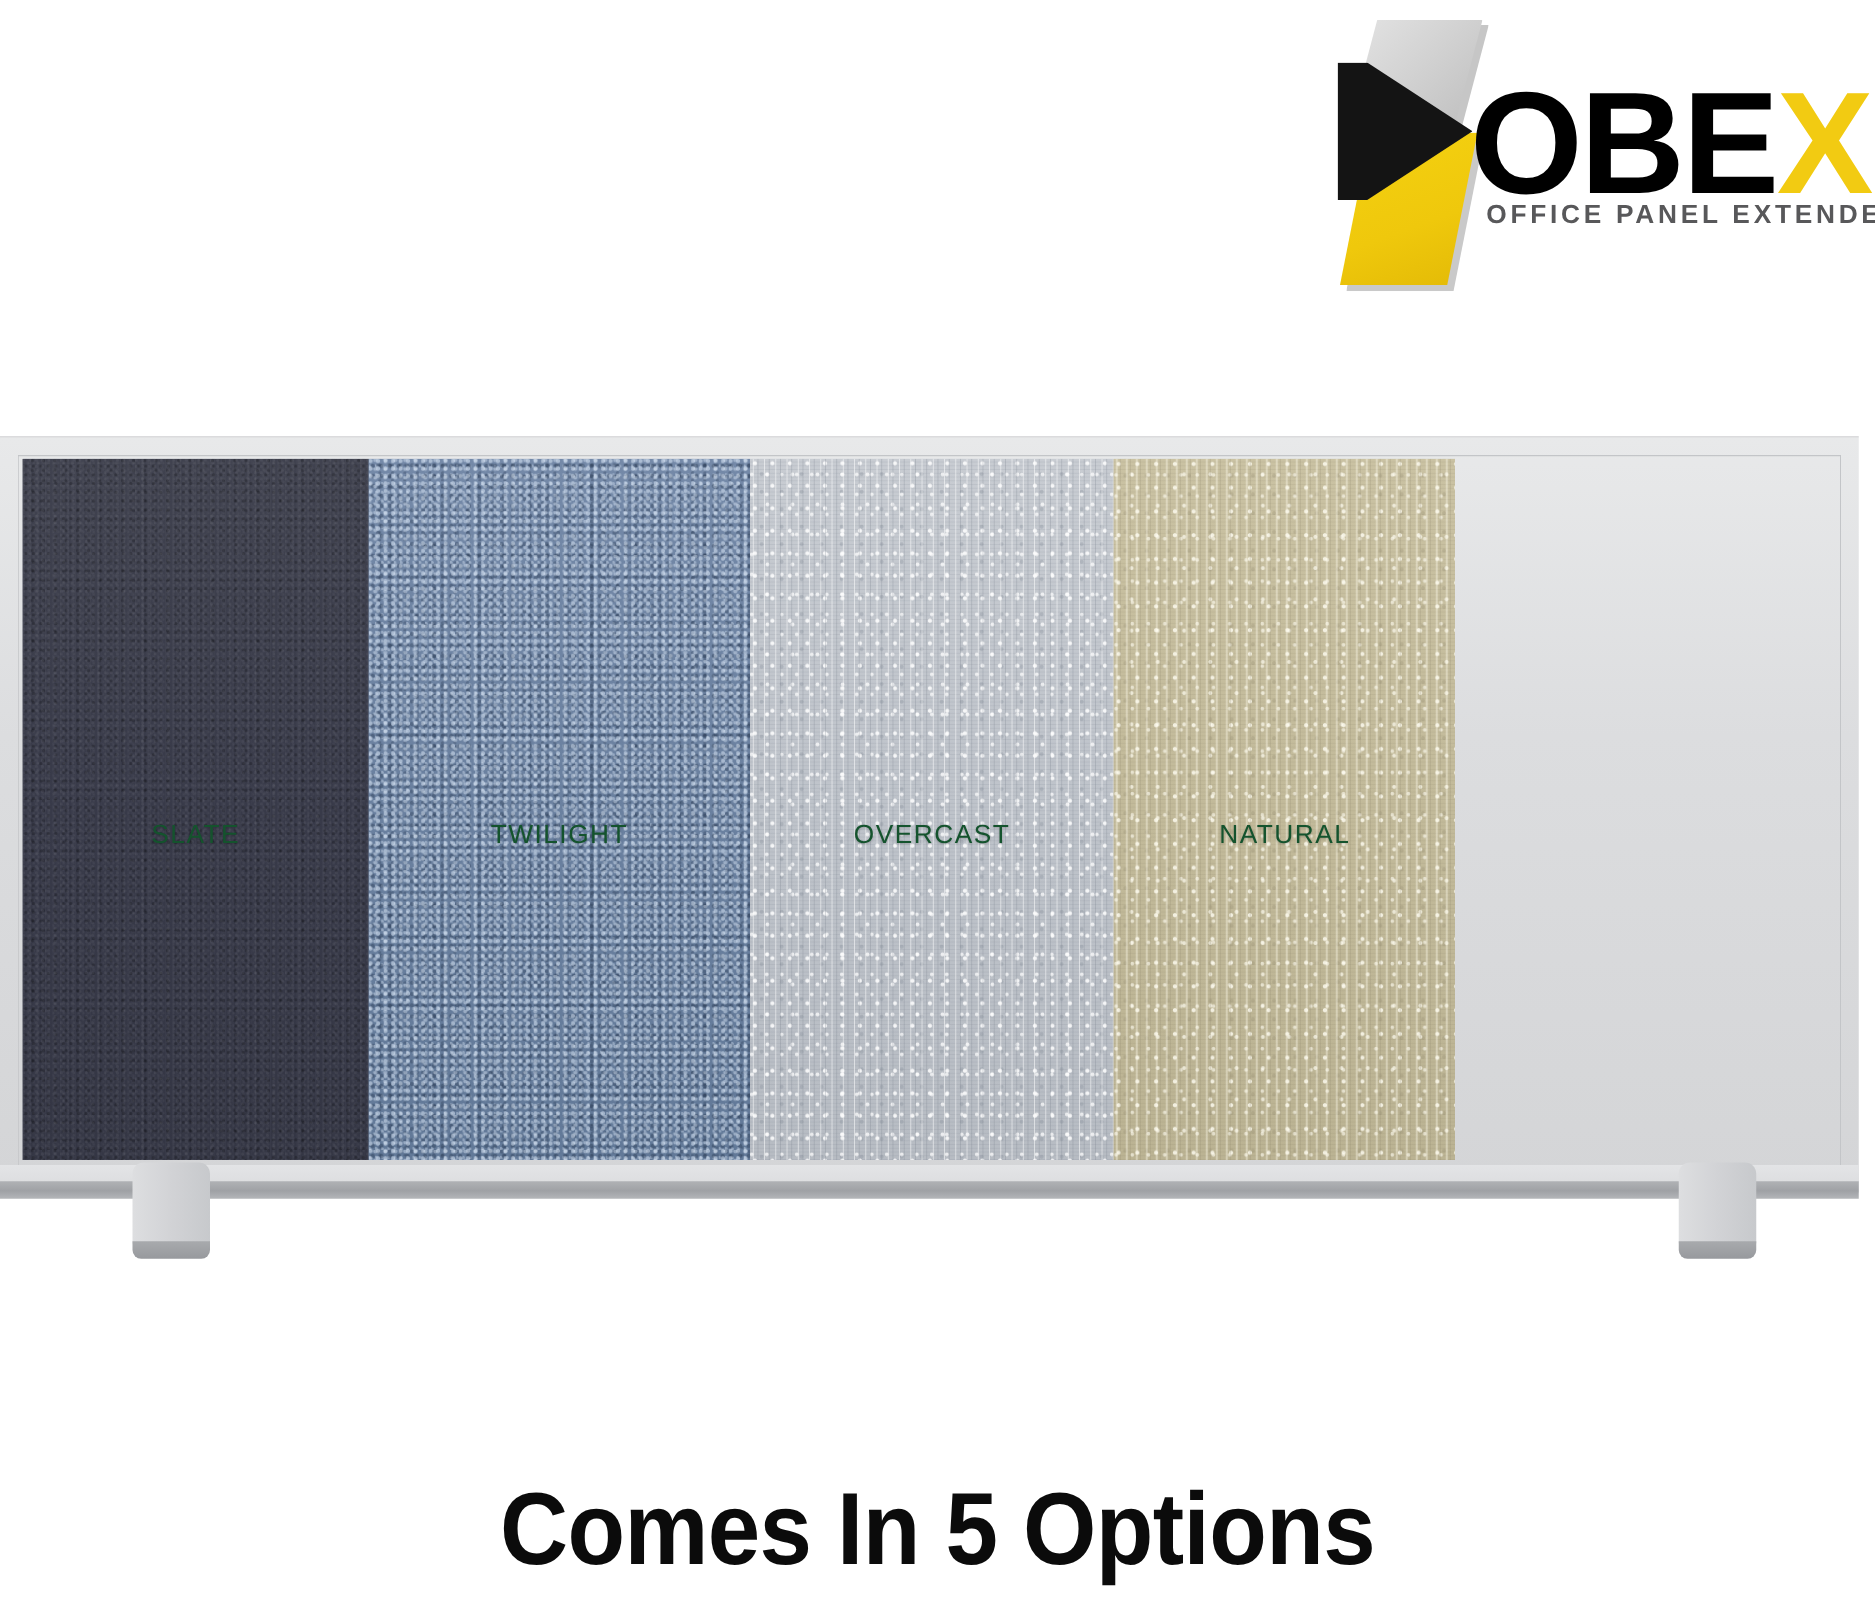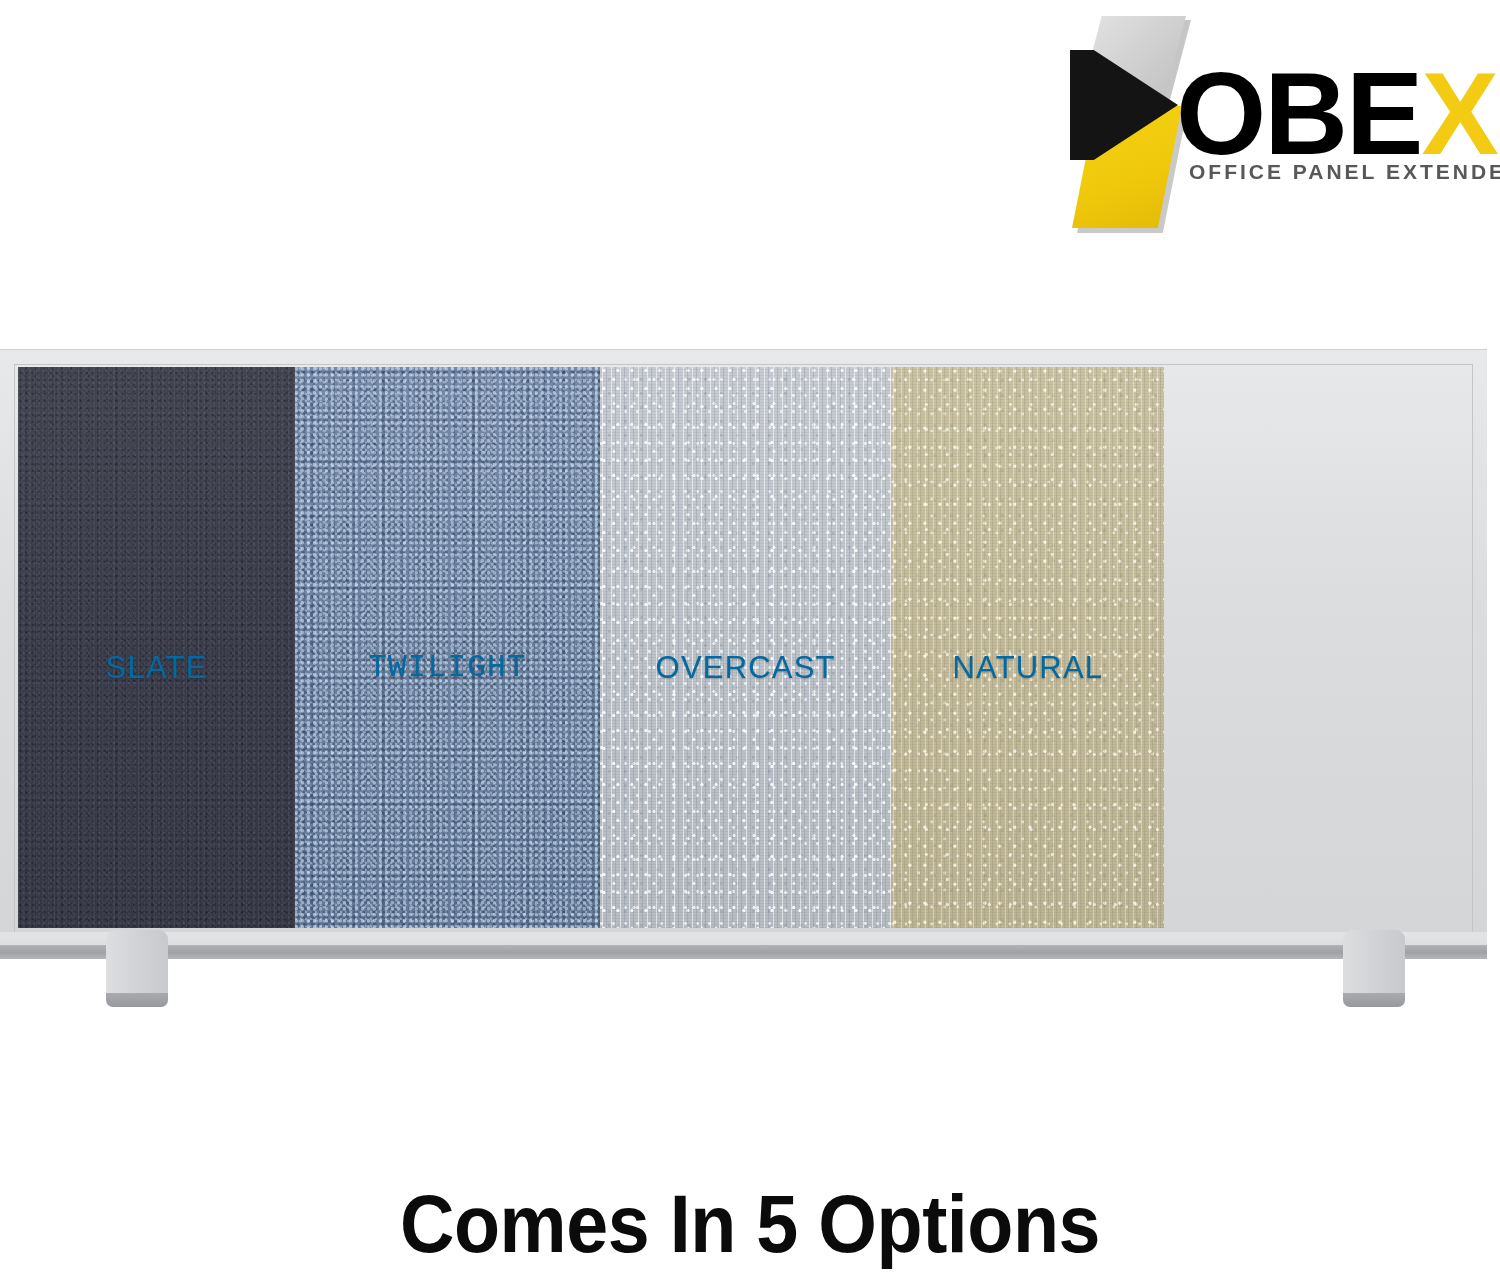--- a/index.html
+++ b/index.html
@@ -86,21 +86,21 @@
   #swatch-strip {
     position:absolute; left:18px; top:18px; width:1451px; height:561px;
     display:flex; overflow:hidden;
   }
   .swatch {
     position:relative; height:100%;
     display:flex; align-items:center; justify-content:center;
   }
   .swatch-label {
     position:relative; z-index:5;
-    color:#0369a1; font-size:31px; font-weight:400;
+    color:#14532d; font-size:21px; font-weight:400;
     letter-spacing:1.2px;
     transform:translateY(20px);
     text-shadow:0 1px 2px rgba(0,0,0,0.22);
     user-select:none;
   }
   .tex { position:absolute; inset:0; }
 
   
   
   .tex-slate {
@@ -254,21 +254,21 @@
     </div>
 
     <div id="swatch-strip">
 
       <div class="swatch" style="flex:0 0 19.1%;">
         <div class="tex tex-slate"></div>
         <div class="swatch-label">SLATE</div>
       </div>
 
 
-      <div class="swatch" style="flex:0 0 21.0%;font-family:Liberation Mono, monospace;">
+      <div class="swatch" style="flex:0 0 21.0%;">
         <div class="tex tex-twilight"></div>
         <div class="swatch-label">TWILIGHT</div>
       </div>
 
       <div class="swatch" style="flex:0 0 20.1%;border-radius:11px;">
         <div class="tex tex-overcast"></div>
         <div class="swatch-label">OVERCAST</div>
       </div>
 
       <div class="swatch" style="flex:0 0 18.8%;">

